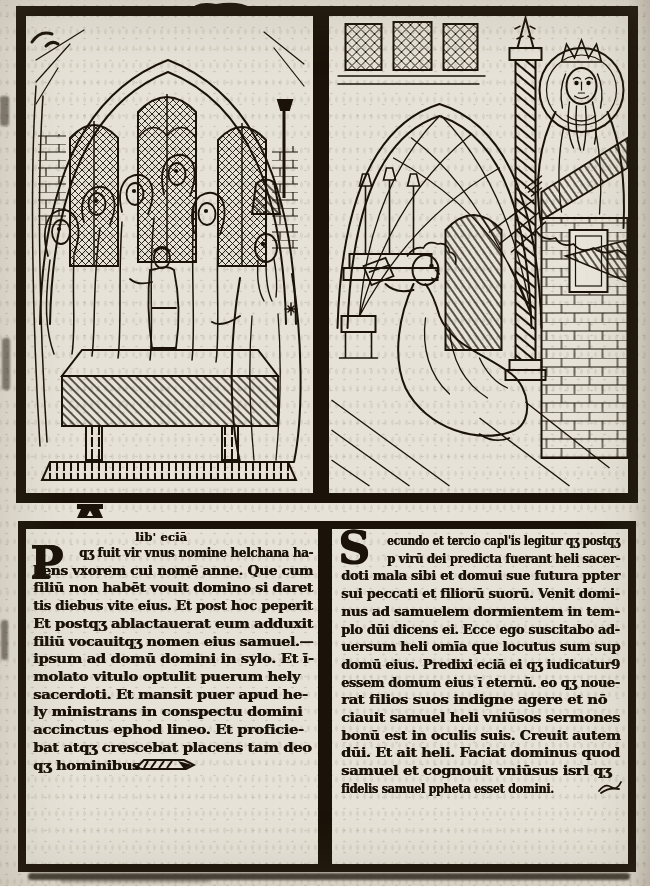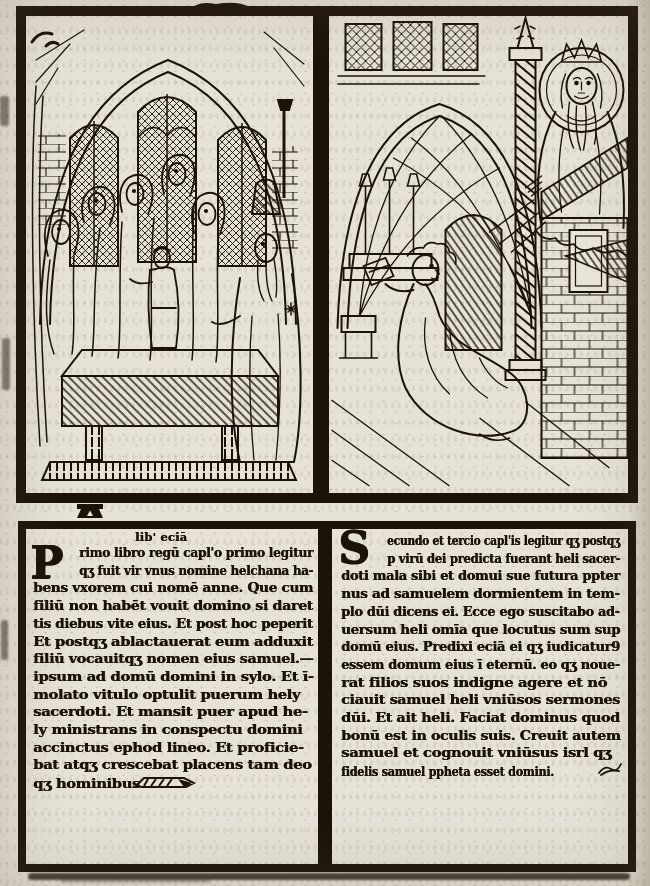--- a/index.html
+++ b/index.html
@@ -257,21 +257,20 @@
       <path d="M5,9 L23,9 L27,18 H1 Z" fill="#1b1309"></path>
       <path d="M11,16 L14,10.5 L17,16 Z" fill="#e8e4da"></path>
     </svg>
   </div>
 
   <div class="text-frame">
 
     <div class="tcol tcol-left">
       <div class="col-header">lib' eciā</div>
       <div class="drop-cap cap-left">P</div>
-      <div class="tline ind"><span style="transform: scaleX(0.928571);">rimo libro regū capl'o primo legitur</span></div>
       <div class="tline ind"><span style="transform: scaleX(0.906977);">qʒ fuit vir vnus nomine helchana ha-</span></div>
       <div class="tline"><span style="transform: scaleX(1.04089);">bens vxorem cui nomē anne. Que cum</span></div>
       <div class="tline"><span style="transform: scaleX(1.08108);">filiū non habēt vouit domino si daret</span></div>
       <div class="tline"><span style="transform: scaleX(1.01818);">tis diebus vite eius. Et post hoc peperit</span></div>
       <div class="tline"><span style="transform: scaleX(1.11111);">Et postqʒ ablactauerat eum adduxit</span></div>
       <div class="tline"><span style="transform: scaleX(1.08527);">filiū vocauitqʒ nomen eius samuel.—</span></div>
       <div class="tline"><span style="transform: scaleX(1.12);">ipsum ad domū domini in sylo. Et ī-</span></div>
       <div class="tline"><span style="transform: scaleX(1.12);">molato vitulo optulit puerum hely</span></div>
       <div class="tline"><span style="transform: scaleX(1.12);">sacerdoti. Et mansit puer apud he-</span></div>
       <div class="tline"><span style="transform: scaleX(1.12);">ly ministrans in conspectu domini</span></div>
@@ -289,29 +288,30 @@
       </div>
     </div>
 
     <div class="tcol-divider"></div>
 
     <div class="tcol tcol-right">
       <div class="drop-cap cap-right">S</div>
       <div class="tline ind"><span style="transform: scaleX(0.811847);">ecundo et tercio capl'is legitur qʒ postqʒ</span></div>
       <div class="tline ind"><span style="transform: scaleX(0.882576);">p virū dei predicta fuerant heli sacer-</span></div>
       <div class="tline"><span style="transform: scaleX(0.985866);">doti mala sibi et domui sue futura ppter</span></div>
+      <div class="tline"><span style="transform: scaleX(1.00722);">sui peccati et filiorū suorū. Venit domi-</span></div>
       <div class="tline"><span style="transform: scaleX(1.03333);">nus ad samuelem dormientem in tem-</span></div>
       <div class="tline"><span style="transform: scaleX(0.978947);">plo dūi dicens ei. Ecce ego suscitabo ad-</span></div>
       <div class="tline"><span style="transform: scaleX(1.01825);">uersum heli omīa que locutus sum sup</span></div>
       <div class="tline"><span style="transform: scaleX(0.996429);">domū eius. Predixi eciā ei qʒ iudicatur9</span></div>
       <div class="tline"><span style="transform: scaleX(0.978947);">essem domum eius ī eternū. eo qʒ noue-</span></div>
       <div class="tline"><span style="transform: scaleX(1.12);">rat filios suos indigne agere et nō</span></div>
       <div class="tline"><span style="transform: scaleX(1.08984);">ciauit samuel heli vniūsos sermones</span></div>
+      <div class="tline"><span style="transform: scaleX(1.07722);">bonū est in oculis suis. Creuit autem</span></div>
       <div class="tline"><span style="transform: scaleX(1.0856);">dūi. Et ait heli. Faciat dominus quod</span></div>
-      <div class="tline"><span style="transform: scaleX(1.07722);">bonū est in oculis suis. Creuit autem</span></div>
       <div class="tline"><span style="transform: scaleX(1.12);">samuel et cognouit vniūsus isrl qʒ</span></div>
       <div class="tline endline">
         <span style="transform: scaleX(0.852);">fidelis samuel ppheta esset domini.</span>
         <span class="flourish-icon">
           <svg width="26" height="14" viewBox="0 0 26 14">
             <path d="M2,11 q6,-8 12,-4 q6,4 10,-5 M4,13 q8,-6 18,-4" fill="none" stroke="#1b1309" stroke-width="1.8" stroke-linecap="round"></path>
           </svg>
         </span>
       </div>
     </div>

